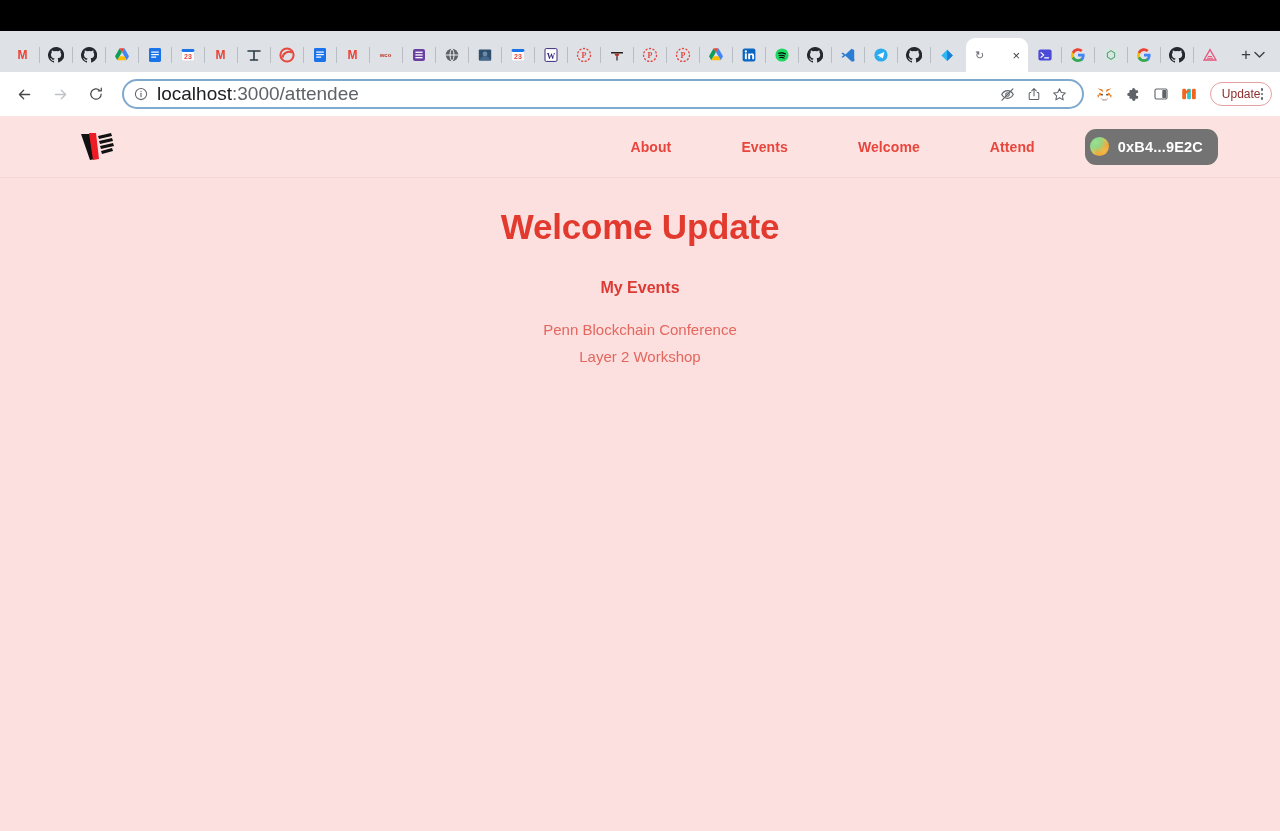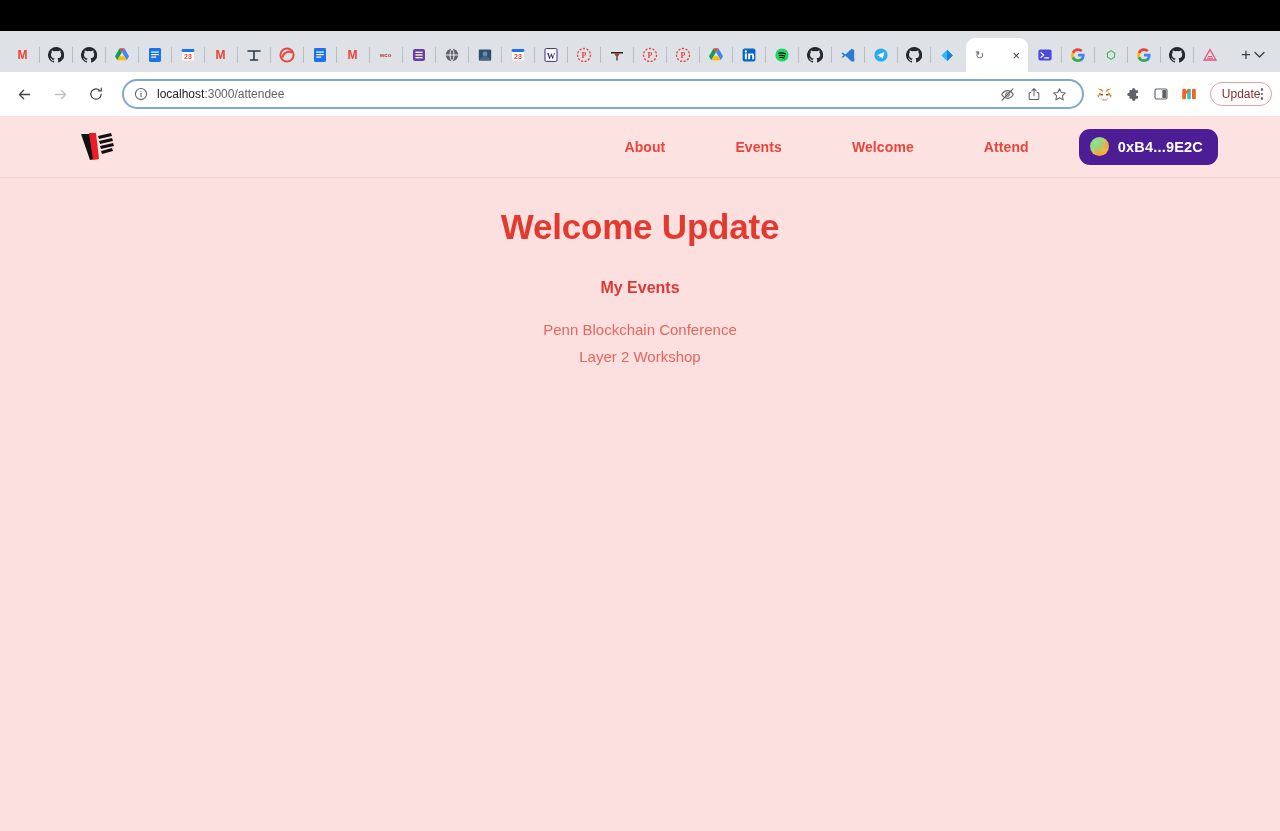--- a/index.html
+++ b/index.html
@@ -133,21 +133,21 @@
     min-width: 0;
   }
   #omnibox .site-info {
     width: 18px; height: 18px;
     display: flex; align-items: center; justify-content: center;
     color: #5f6368;
     flex: 0 0 auto;
     margin-right: 7px;
   }
   #omnibox .url {
-    font-size: 12px;
+    font-size: 19px;
     color: #5f6368;
     white-space: nowrap;
     overflow: hidden;
     flex: 1 1 auto;
   }
   #omnibox .url b { color: #202124; font-weight: 400; }
   .omni-action {
     width: 24px; height: 24px;
     display: flex; align-items: center; justify-content: center;
     color: #5f6368;
@@ -211,24 +211,24 @@
     color: #e8453c;
     font-size: 14px;
     font-weight: bold;
     text-decoration: none;
     letter-spacing: 0.1px;
   }
   #wallet-btn {
     display: flex;
     align-items: center;
     gap: 9px;
-    background: #4c1d95;
+    background: #737373;
     border-radius: 11px;
     height: 36px;
-    padding: 0 15px 0 11px;
+    padding: 0 15px 0 5px;
     flex: 0 0 auto;
   }
   #wallet-avatar {
     width: 19px; height: 19px;
     border-radius: 50%;
     background:
       radial-gradient(circle at 30% 28%, #9fe08a 0%, #8fd98b 22%, transparent 60%),
       radial-gradient(circle at 72% 70%, #f5b942 0%, #f0a83a 35%, transparent 72%),
       linear-gradient(135deg, #7fd6a0 0%, #cfe06a 48%, #f3ad3f 100%);
     flex: 0 0 auto;

